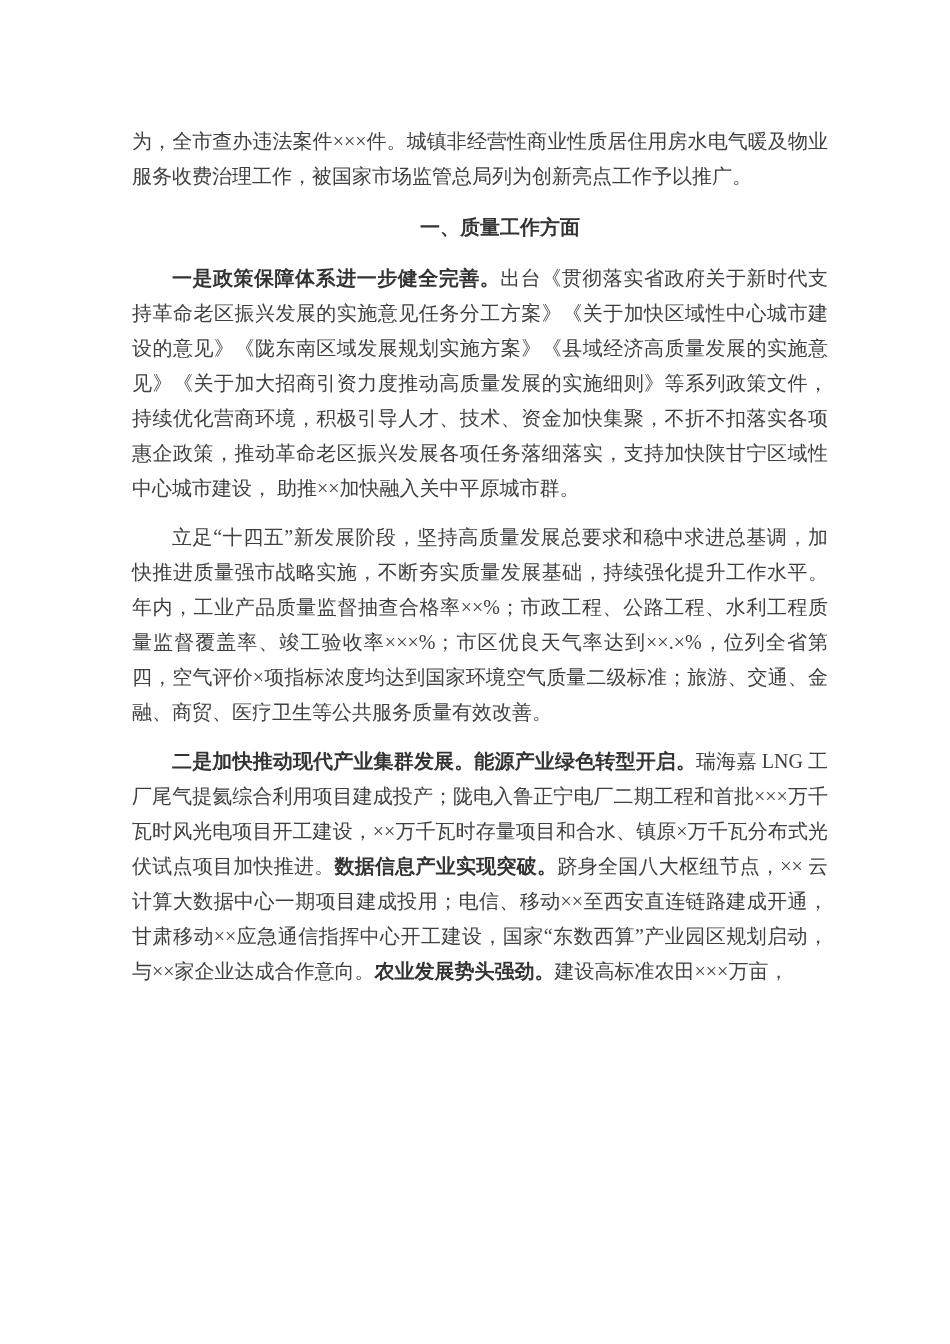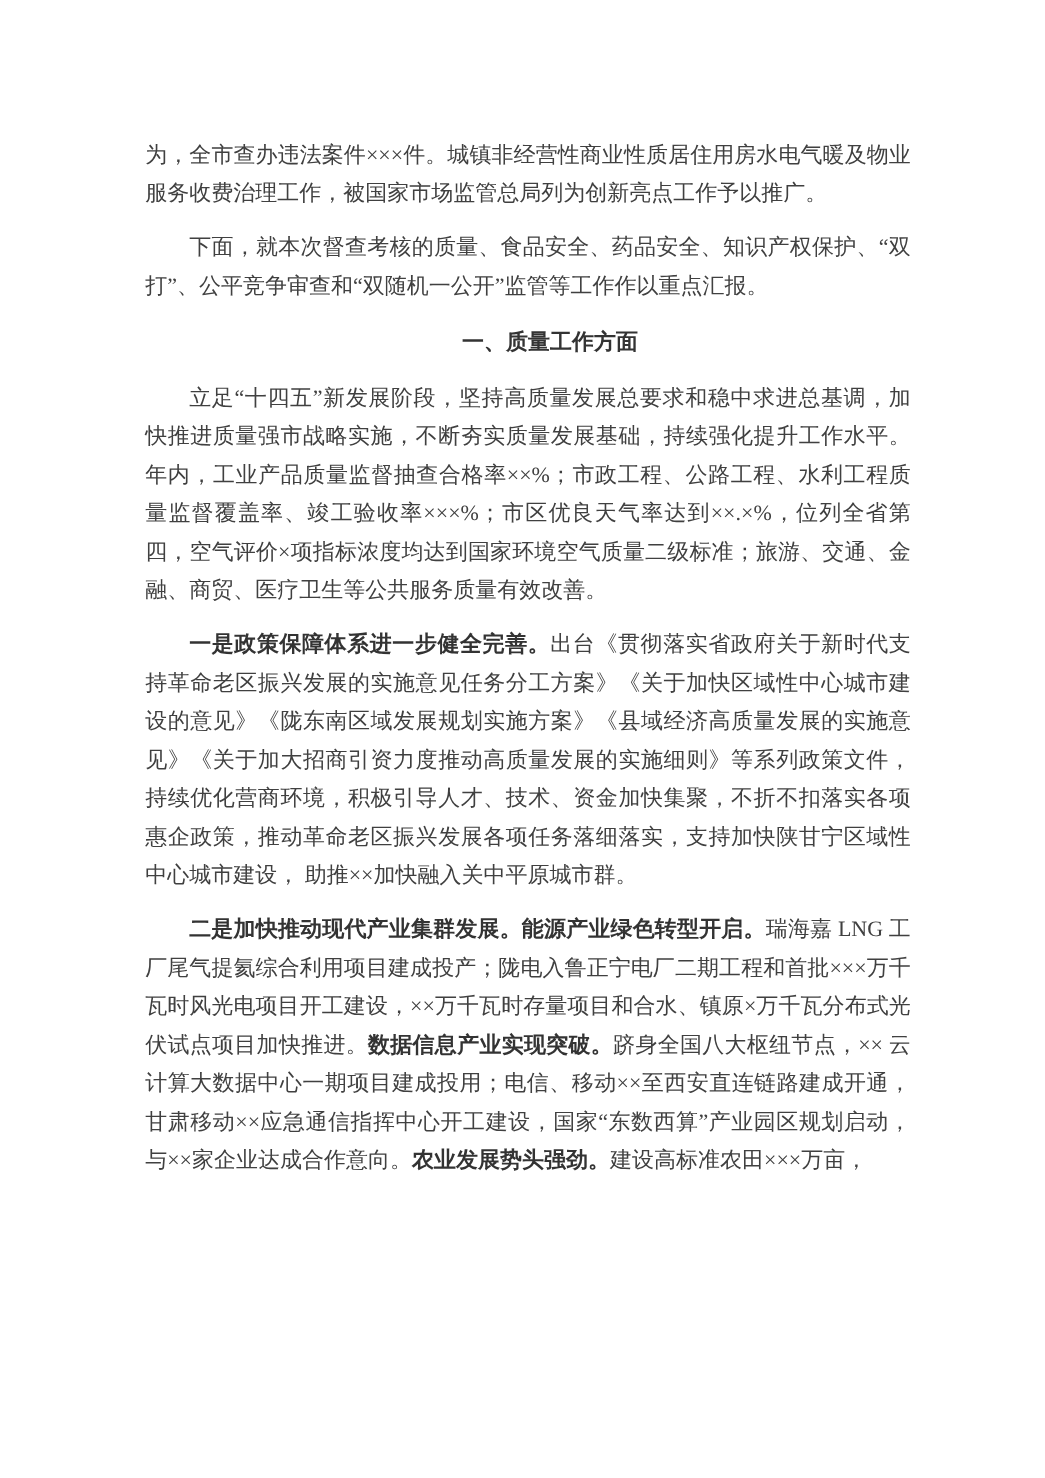--- a/index.html
+++ b/index.html
@@ -47,19 +47,18 @@
   .run-regular {
     font-weight: normal;
   }
 </style>
 </head>
 <body>
 
 <div class="page">
   <div class="doc-body" id="doc-body">
       <p class="para no-indent"><span class="run-regular">为，全市查办违法案件×××件。城镇非经营性商业性质居住用房水电气暖及物业服务收费治理工作，被国家市场监管总局列为创新亮点工作予以推广。</span></p>
-      <p class="para indent"><span class="run-regular">下面，就本次督查考核的质量、食品安全、药品安全、知识产权保护、“双打”、公平竞争审查和“双随机一公开”监管等工作作以重点汇报。</span></p>
       <p class="para heading indent"><span class="run-bold">一、质量工作方面</span></p>
+      <p class="para indent"><span class="run-bold">一是政策保障体系进一步健全完善。</span><span class="run-regular">出台《贯彻落实省政府关于新时代支持革命老区振兴发展的实施意见任务分工方案》《关于加快区域性中心城市建设的意见》《陇东南区域发展规划实施方案》《县域经济高质量发展的实施意见》《关于加大招商引资力度推动高质量发展的实施细则》等系列政策文件，持续优化营商环境，积极引导人才、技术、资金加快集聚，不折不扣落实各项惠企政策，推动革命老区振兴发展各项任务落细落实，支持加快陕甘宁区域性中心城市建设， 助推××加快融入关中平原城市群。</span></p>
       <p class="para indent"><span class="run-regular">立足“十四五”新发展阶段，坚持高质量发展总要求和稳中求进总基调，加快推进质量强市战略实施，不断夯实质量发展基础，持续强化提升工作水平。年内，工业产品质量监督抽查合格率××%；市政工程、公路工程、水利工程质量监督覆盖率、竣工验收率×××%；市区优良天气率达到××.×%，位列全省第四，空气评价×项指标浓度均达到国家环境空气质量二级标准；旅游、交通、金融、商贸、医疗卫生等公共服务质量有效改善。</span></p>
-      <p class="para indent"><span class="run-bold">一是政策保障体系进一步健全完善。</span><span class="run-regular">出台《贯彻落实省政府关于新时代支持革命老区振兴发展的实施意见任务分工方案》《关于加快区域性中心城市建设的意见》《陇东南区域发展规划实施方案》《县域经济高质量发展的实施意见》《关于加大招商引资力度推动高质量发展的实施细则》等系列政策文件，持续优化营商环境，积极引导人才、技术、资金加快集聚，不折不扣落实各项惠企政策，推动革命老区振兴发展各项任务落细落实，支持加快陕甘宁区域性中心城市建设， 助推××加快融入关中平原城市群。</span></p>
       <p class="para indent"><span class="run-bold">二是加快推动现代产业集群发展。能源产业绿色转型开启。</span><span class="run-regular">瑞海嘉 LNG 工厂尾气提氦综合利用项目建成投产；陇电入鲁正宁电厂二期工程和首批×××万千瓦时风光电项目开工建设，××万千瓦时存量项目和合水、镇原×万千瓦分布式光伏试点项目加快推进。</span><span class="run-bold">数据信息产业实现突破。</span><span class="run-regular">跻身全国八大枢纽节点，×× 云计算大数据中心一期项目建成投用；电信、移动××至西安直连链路建成开通， 甘肃移动××应急通信指挥中心开工建设，国家“东数西算”产业园区规划启动， 与××家企业达成合作意向。</span><span class="run-bold">农业发展势头强劲。</span><span class="run-regular">建设高标准农田×××万亩，</span></p>
     </div>
 </div>
 
 </body></html>

